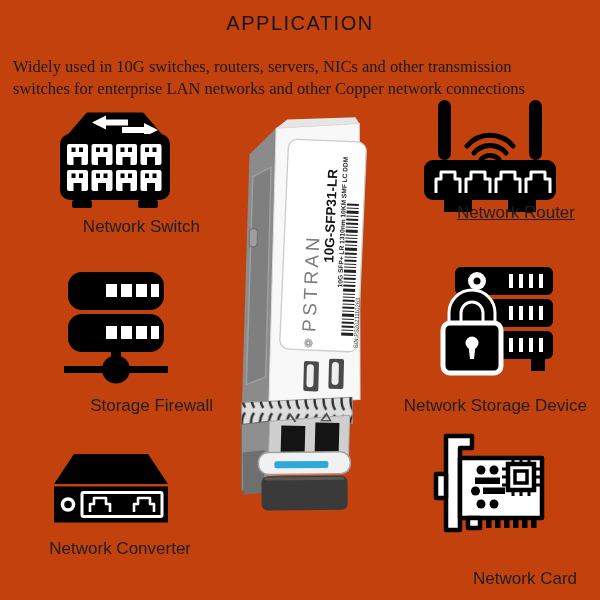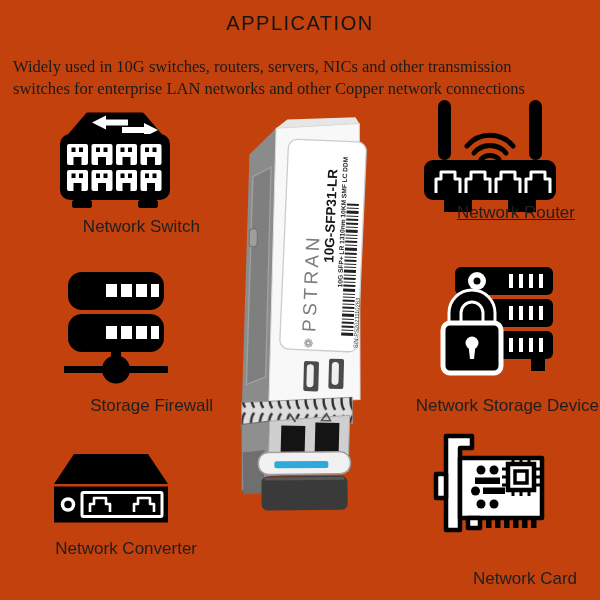--- a/index.html
+++ b/index.html
@@ -178,37 +178,37 @@
         <rect x="106" y="96" width="14" height="12" fill="#000"></rect>
         <g>
           <path d="M30,64 V50 a17,17 0 0 1 34,0 V64" fill="none" stroke="#fff" stroke-width="15"></path>
           <path d="M30,64 V50 a17,17 0 0 1 34,0 V64" fill="none" stroke="#000" stroke-width="9"></path>
           <rect x="18" y="60" width="58" height="50" rx="7" fill="#000" stroke="#fff" stroke-width="5"></rect>
           <circle cx="47" cy="80" r="6.5" fill="#fff"></circle>
           <path d="M43.5,83 h7 l-1.5,13 h-4 z" fill="#fff"></path>
         </g>
       </svg>
     </div>
-    <div class="app-label" style="left:397px;top:396px;width:190px;margin-left:12px;">Network Storage Device</div>
+    <div class="app-label" style="left:397px;top:396px;width:190px;">Network Storage Device</div>
   </div>
 
   <div class="app-cell">
     <div class="app-icon" style="left:48px;top:448px;width:126px;height:84px;">
       <svg viewBox="0 0 126 84" xmlns="http://www.w3.org/2000/svg">
         <path d="M6,36 L26,6 H100 L120,36 Z" fill="#000"></path>
         <rect x="6" y="38.5" width="114" height="36" fill="#000"></rect>
         <circle cx="20" cy="56.5" r="5.5" fill="none" stroke="#fff" stroke-width="3.5"></circle>
         <rect x="34" y="44.5" width="80" height="24" rx="1.5" fill="none" stroke="#fff" stroke-width="3"></rect>
         <g fill="none" stroke="#fff" stroke-width="2.6" stroke-linejoin="round">
           <path d="M42,64 V56 h4 V50 h12 v6 h4 v8"></path>
           <path d="M86,64 V56 h4 V50 h12 v6 h4 v8"></path>
         </g>
       </svg>
     </div>
-    <div class="app-label" style="left:27px;top:539px;width:170px;">Network Converter</div>
+    <div class="app-label" style="left:21px;top:539px;width:170px;">Network Converter</div>
   </div>
 
   <div class="app-cell">
     <div class="app-icon" style="left:424px;top:430px;width:138px;height:112px;">
       <svg viewBox="0 0 138 112" xmlns="http://www.w3.org/2000/svg">
         <g fill="#fff" stroke="#000" stroke-width="4.5" stroke-linejoin="round">
           <path d="M22,6 H48 V18 H36 V100 H22 Z"></path>
           <rect x="12" y="44" width="10" height="24"></rect>
           <rect x="36" y="28" width="82" height="60"></rect>
           <rect x="44" y="88" width="12" height="10"></rect>

